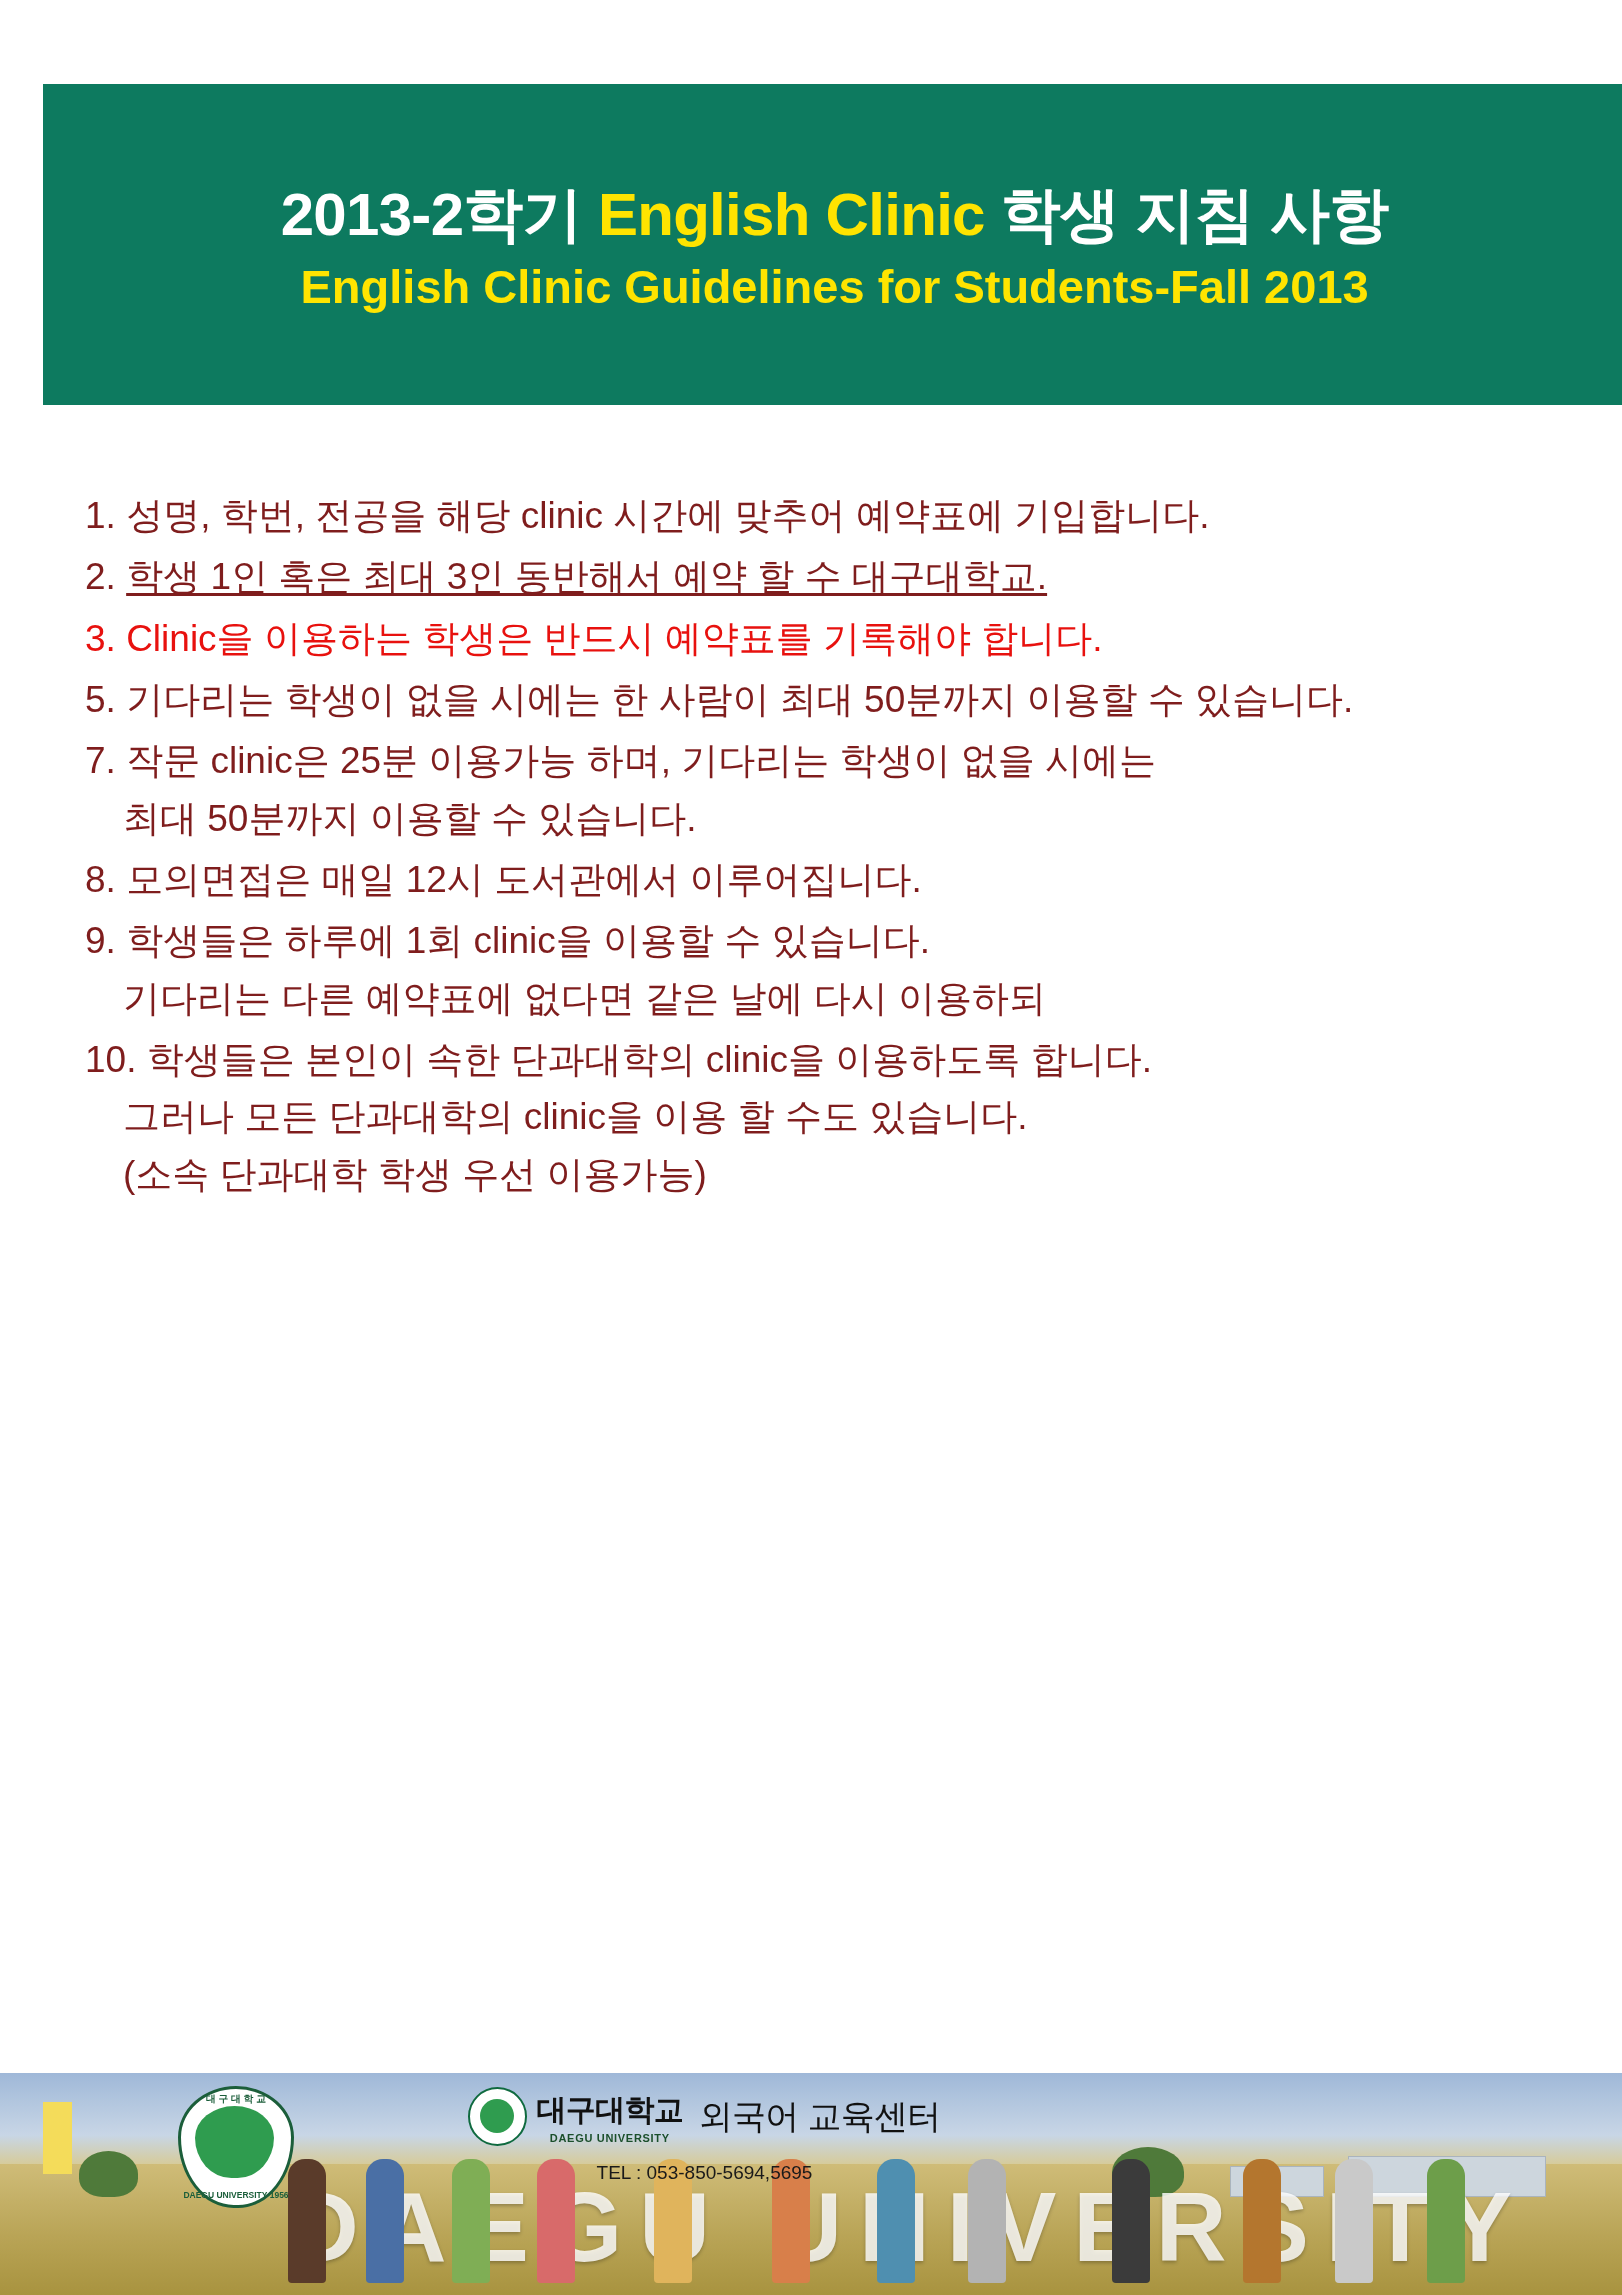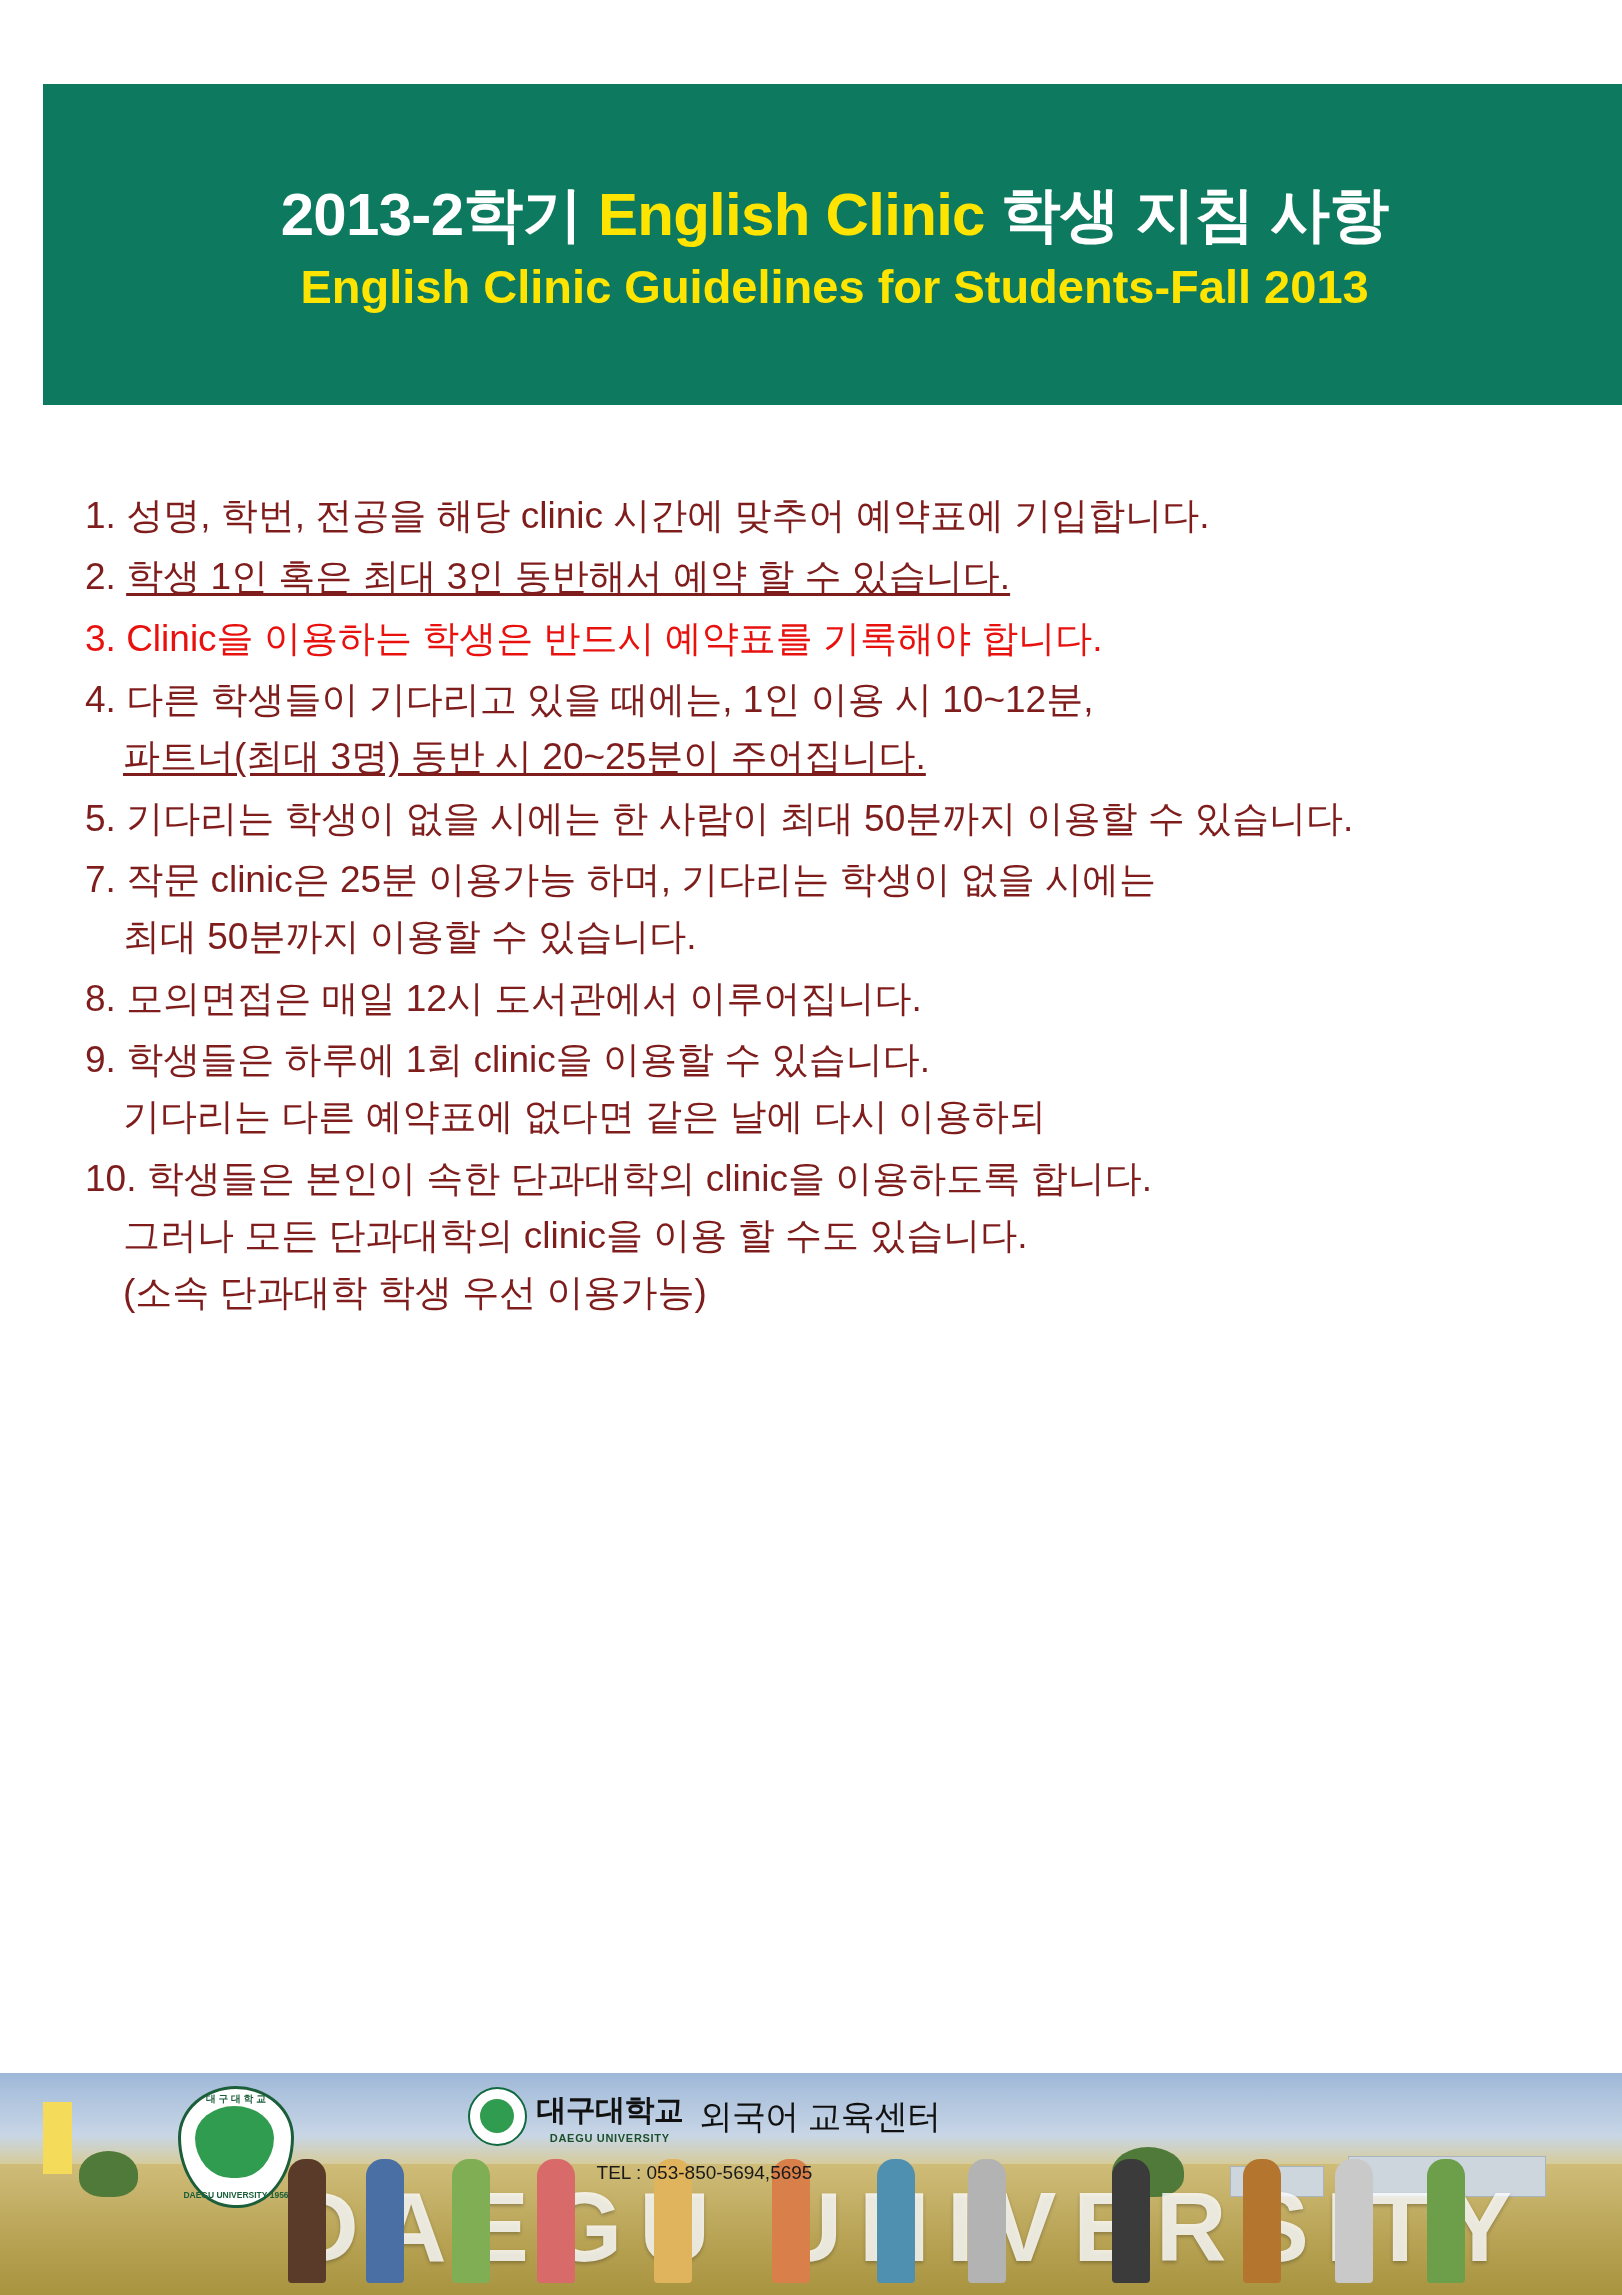--- a/index.html
+++ b/index.html
@@ -237,33 +237,28 @@
 
 <div class="content">
 
   <div class="item">
     <span>1.</span>
     <span>성명, 학번, 전공을 해당 clinic 시간에 맞추어 예약표에 기입합니다.</span>
   </div>
 
   <div class="item">
     <span>2.</span>
-    <span class="u">학생 1인 혹은 최대 3인 동반해서 예약 할 수 있습니다.</span>
+    <span class="u">학생 1인 혹은 최대 3인 동반해서 예약 할 수 대구대학교.</span>
   </div>
 
   <div class="item red">
     <span>3.</span>
     <span>Clinic을 이용하는 학생은 반드시 예약표를 기록해야 합니다.</span>
   </div>
 
-  <div class="item">
-    <span>4.</span>
-    <span>다른 학생들이 기다리고 있을 때에는, 1인 이용 시 10~12분,</span>
-    <span class="sub u">파트너(최대 3명) 동반 시 20~25분이 주어집니다.</span>
-  </div>
 
   <div class="item">
     <span>5.</span>
     <span>기다리는 학생이 없을 시에는 한 사람이 최대 50분까지 이용할 수 있습니다.</span>
   </div>
 
 
   <div class="item">
     <span>7.</span>
     <span>작문 clinic은 25분 이용가능 하며, 기다리는 학생이 없을 시에는</span>

